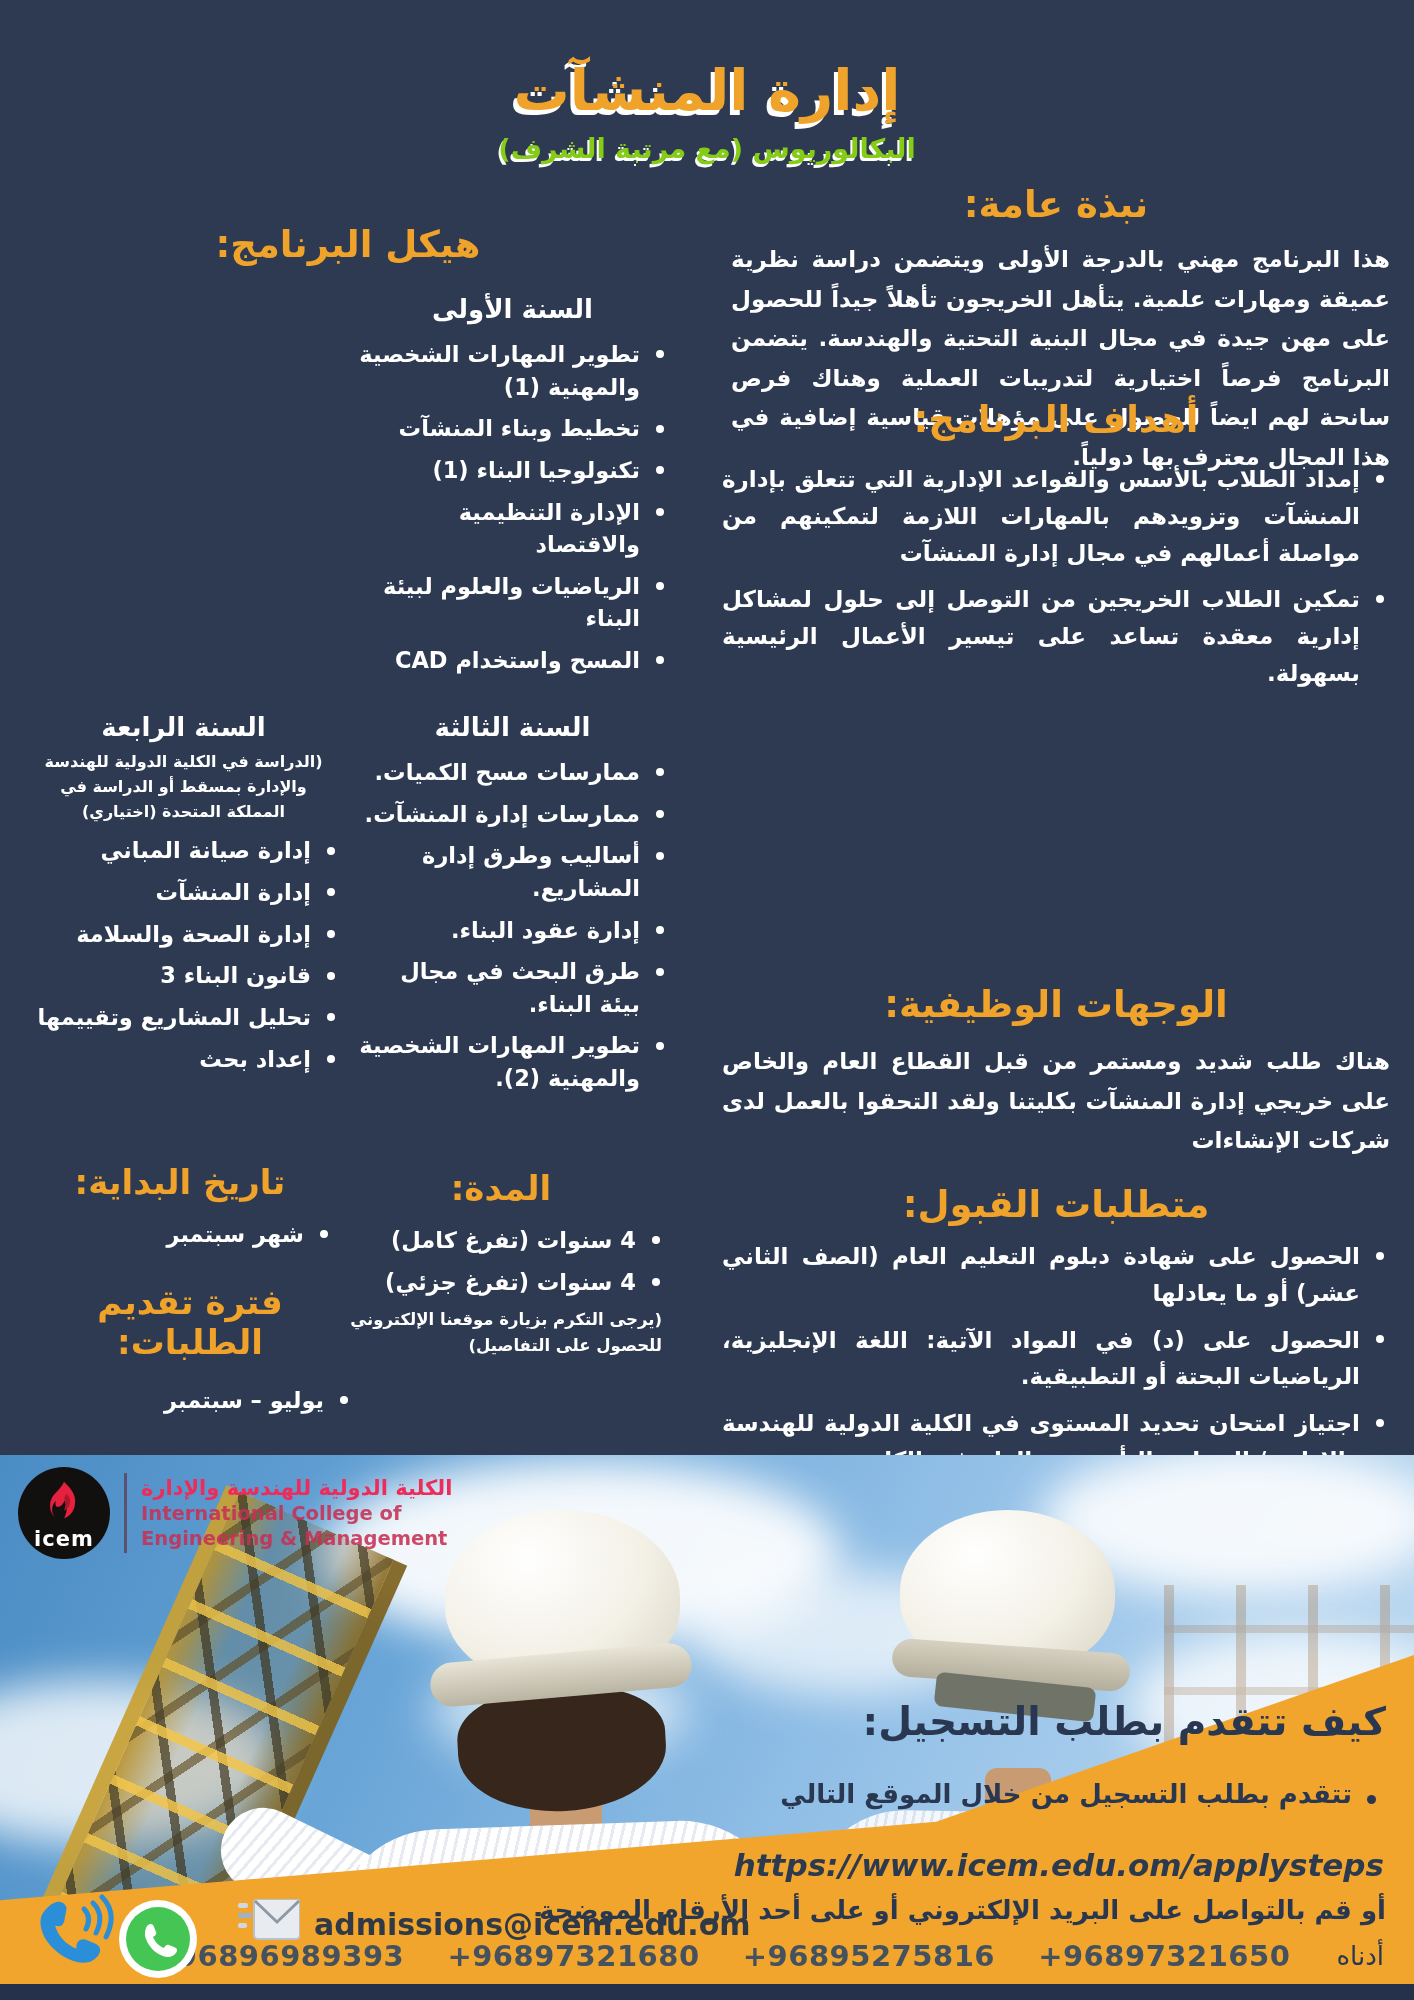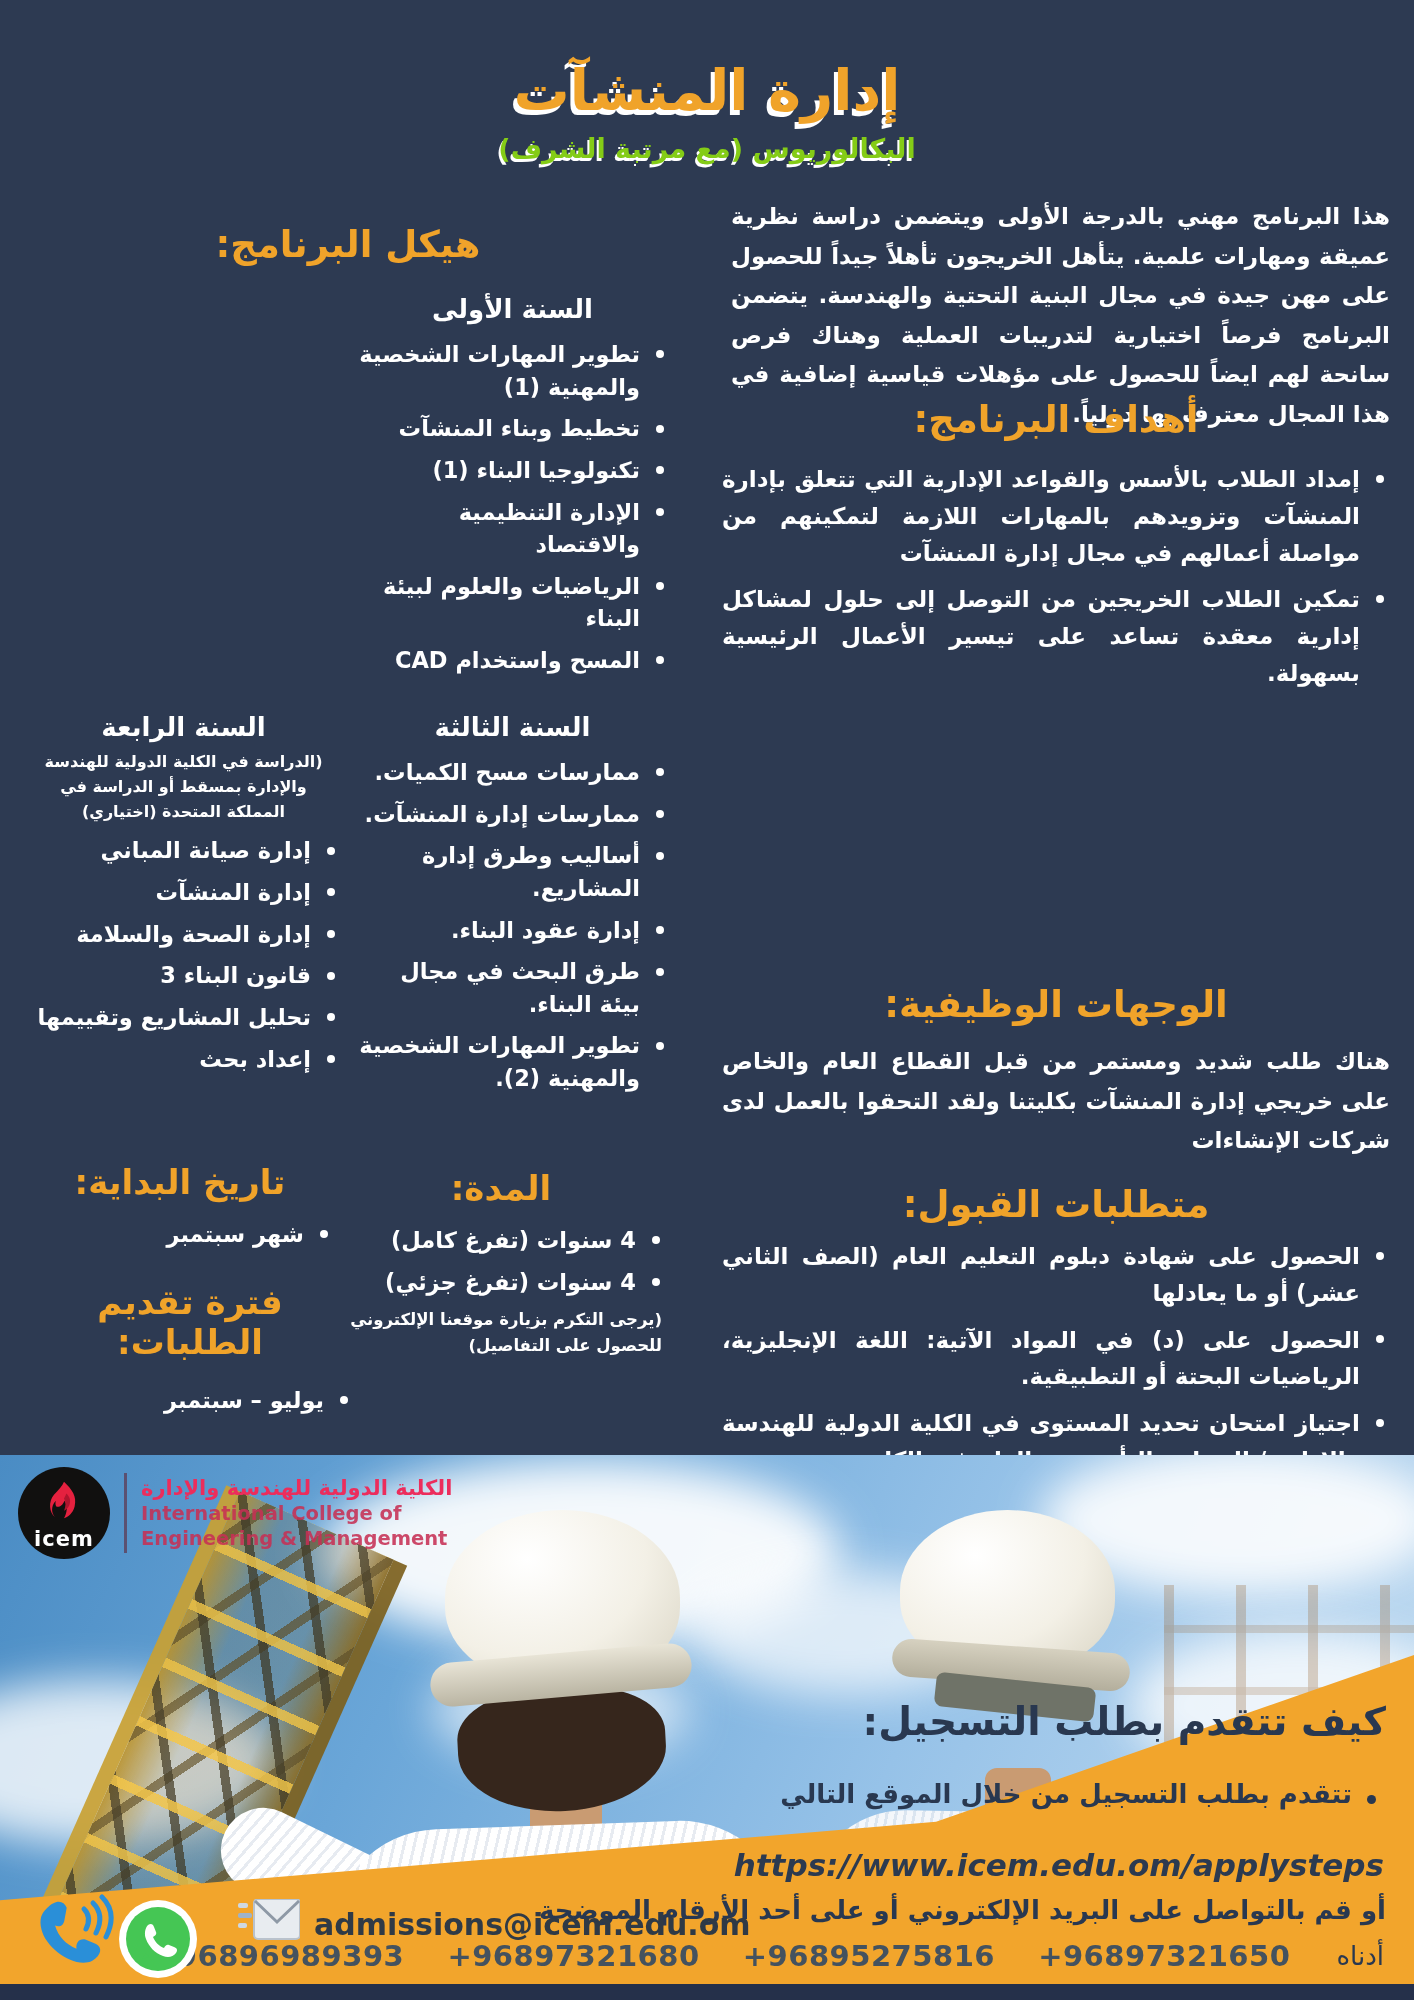--- a/index.html
+++ b/index.html
@@ -77,20 +77,21 @@
 </style>
 </head>
 <body>
 
 <div class="page">
 
   <div class="main-title">إدارة المنشآت</div>
   <div class="sub-title">البكالوريوس (مع مرتبة الشرف)</div>
 
   <div class="col-right" style="top:183px;">
+    <div class="sec-head">نبذة عامة:</div>
     <p class="body-txt" style="margin:14px 0 0 9px;">هذا البرنامج مهني بالدرجة الأولى ويتضمن دراسة نظرية عميقة ومهارات علمية. يتأهل الخريجون تأهلاً جيداً للحصول على مهن جيدة في مجال البنية التحتية والهندسة. يتضمن البرنامج فرصاً اختيارية لتدريبات العملية وهناك فرص سانحة لهم ايضاً للحصول على مؤهلات قياسية إضافية في هذا المجال معترف بها دولياً.</p>
   </div>
 
   <div class="col-right" style="top:398px;">
     <div class="sec-head">أهداف البرنامج:</div>
     <ul class="blist" style="margin-top:20px;">
         <li>إمداد الطلاب بالأسس والقواعد الإدارية التي تتعلق بإدارة المنشآت وتزويدهم بالمهارات اللازمة لتمكينهم من مواصلة أعمالهم في مجال إدارة المنشآت</li>
         <li>تمكين الطلاب الخريجين من التوصل إلى حلول لمشاكل إدارية معقدة تساعد على تيسير الأعمال الرئيسية بسهولة.</li>
       </ul>
   </div>

